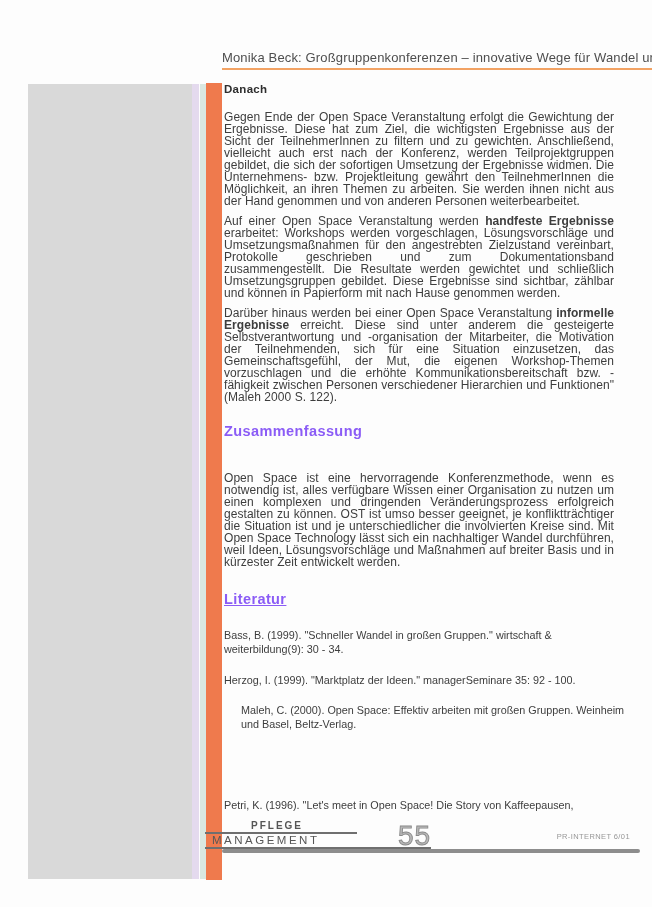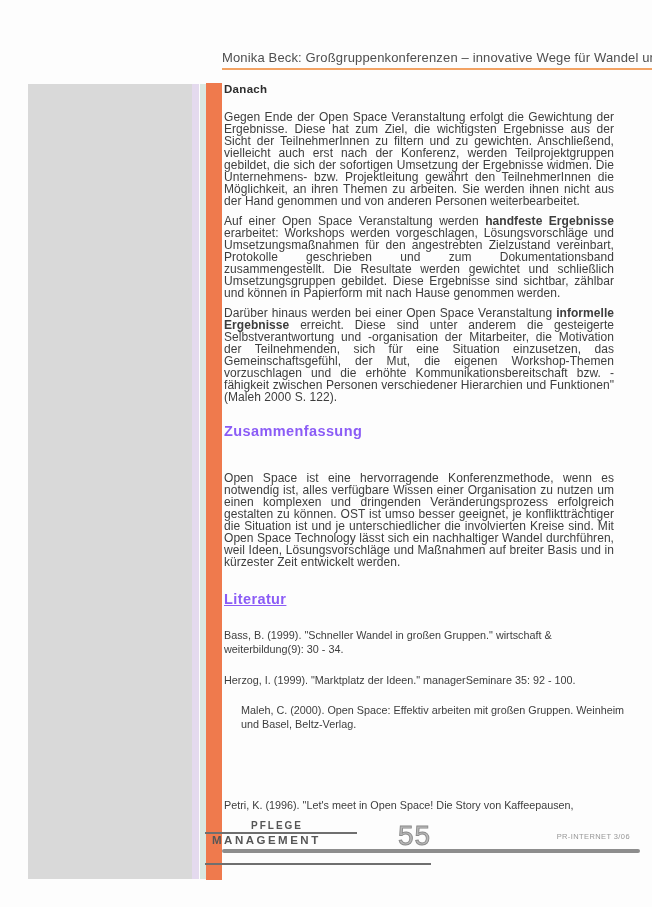--- a/index.html
+++ b/index.html
@@ -41,22 +41,22 @@
   .t-ref1      { top:629px; }
   .t-ref2      { top:674px; }
   .t-ref3      { top:704px;margin-left:17px; }
   .t-ref4      { top:749px; }
   .t-ref5      { top:799px; white-space:nowrap; }
 
   
   .logo { position:absolute; left:205px; top:820px; width:226px; color:#565656; }
   .logo-row1 { width:152px; border-bottom:2px solid #6f6f6f; padding-left:46px; padding-bottom:1px;
                font-size:10px; font-weight:bold; letter-spacing:2px; }
-  .logo-row2 { width:226px; border-bottom:2px solid #6f6f6f; padding-left:7px; padding-bottom:17px;
-               font-size:11.5px; font-weight:bold; letter-spacing:2.5px; }
+  .logo-row2 { width:226px; border-bottom:2px solid #6f6f6f; padding-left:7px; padding-bottom:1px;
+               font-size:11.5px; font-weight:normal; letter-spacing:2.5px; }
   .page-number {
     position:absolute; left:398px; top:820px;
     font-size:28px; font-weight:normal; letter-spacing:1px;
     color:#b9b9b9; -webkit-text-stroke:0.9px #8a8a8a;
   }
   .issue {
     position:absolute; left:518px; top:832px; width:112px;
     font-size:7.5px; color:#979797; letter-spacing:0.4px; text-align:right; white-space:nowrap;
   }
   .footer-rule {
@@ -91,16 +91,16 @@
   <p class="block ref t-ref1">Bass, B. (1999). "Schneller Wandel in großen Gruppen." wirtschaft &amp; weiterbildung(9): 30 - 34.</p>
   <p class="block ref t-ref2">Herzog, I. (1999). "Marktplatz der Ideen." managerSeminare 35: 92 - 100.</p>
   <p class="block ref t-ref3">Maleh, C. (2000). Open Space: Effektiv arbeiten mit großen Gruppen. Weinheim und Basel, Beltz-Verlag.</p>
   <p class="block ref t-ref5">Petri, K. (1996). "Let's meet in Open Space! Die Story von Kaffeepausen,</p>
 
   <div class="logo">
     <div class="logo-row1">PFLEGE</div>
     <div class="logo-row2">MANAGEMENT</div>
   </div>
   <div class="page-number">55</div>
-  <div class="issue">PR-INTERNET 3/06</div>
+  <div class="issue">PR-INTERNET 6/01</div>
   <div class="footer-rule"></div>
 
 </div>
 
 </body></html>

